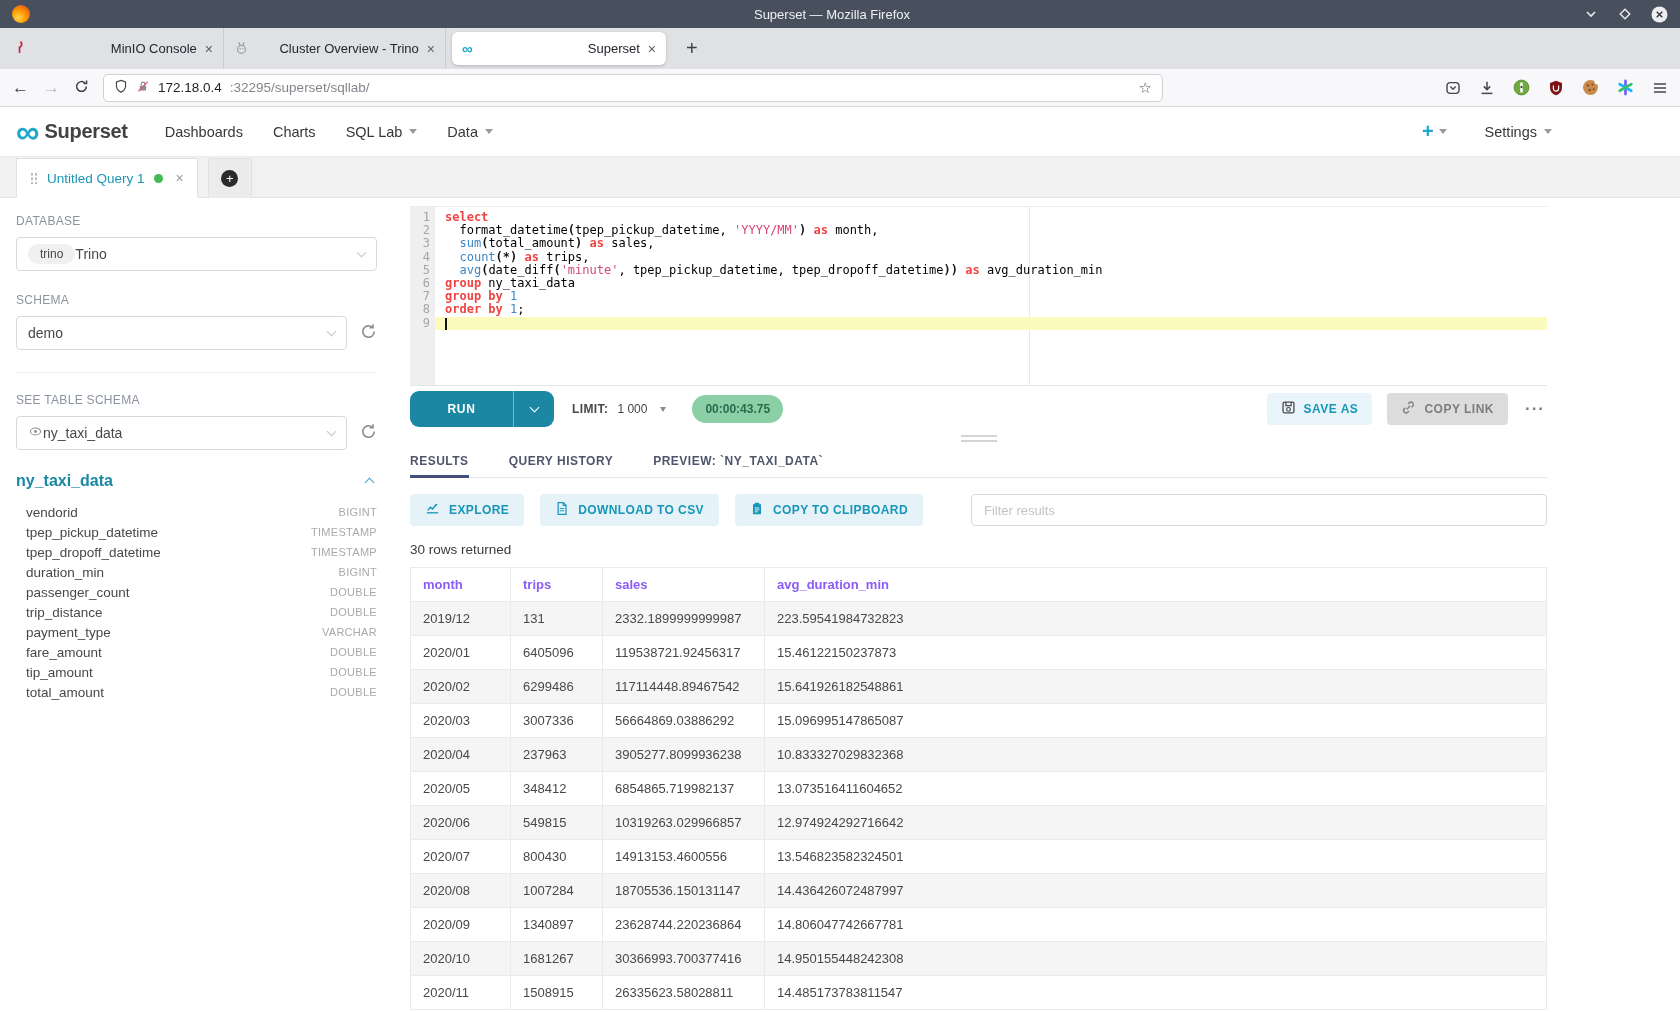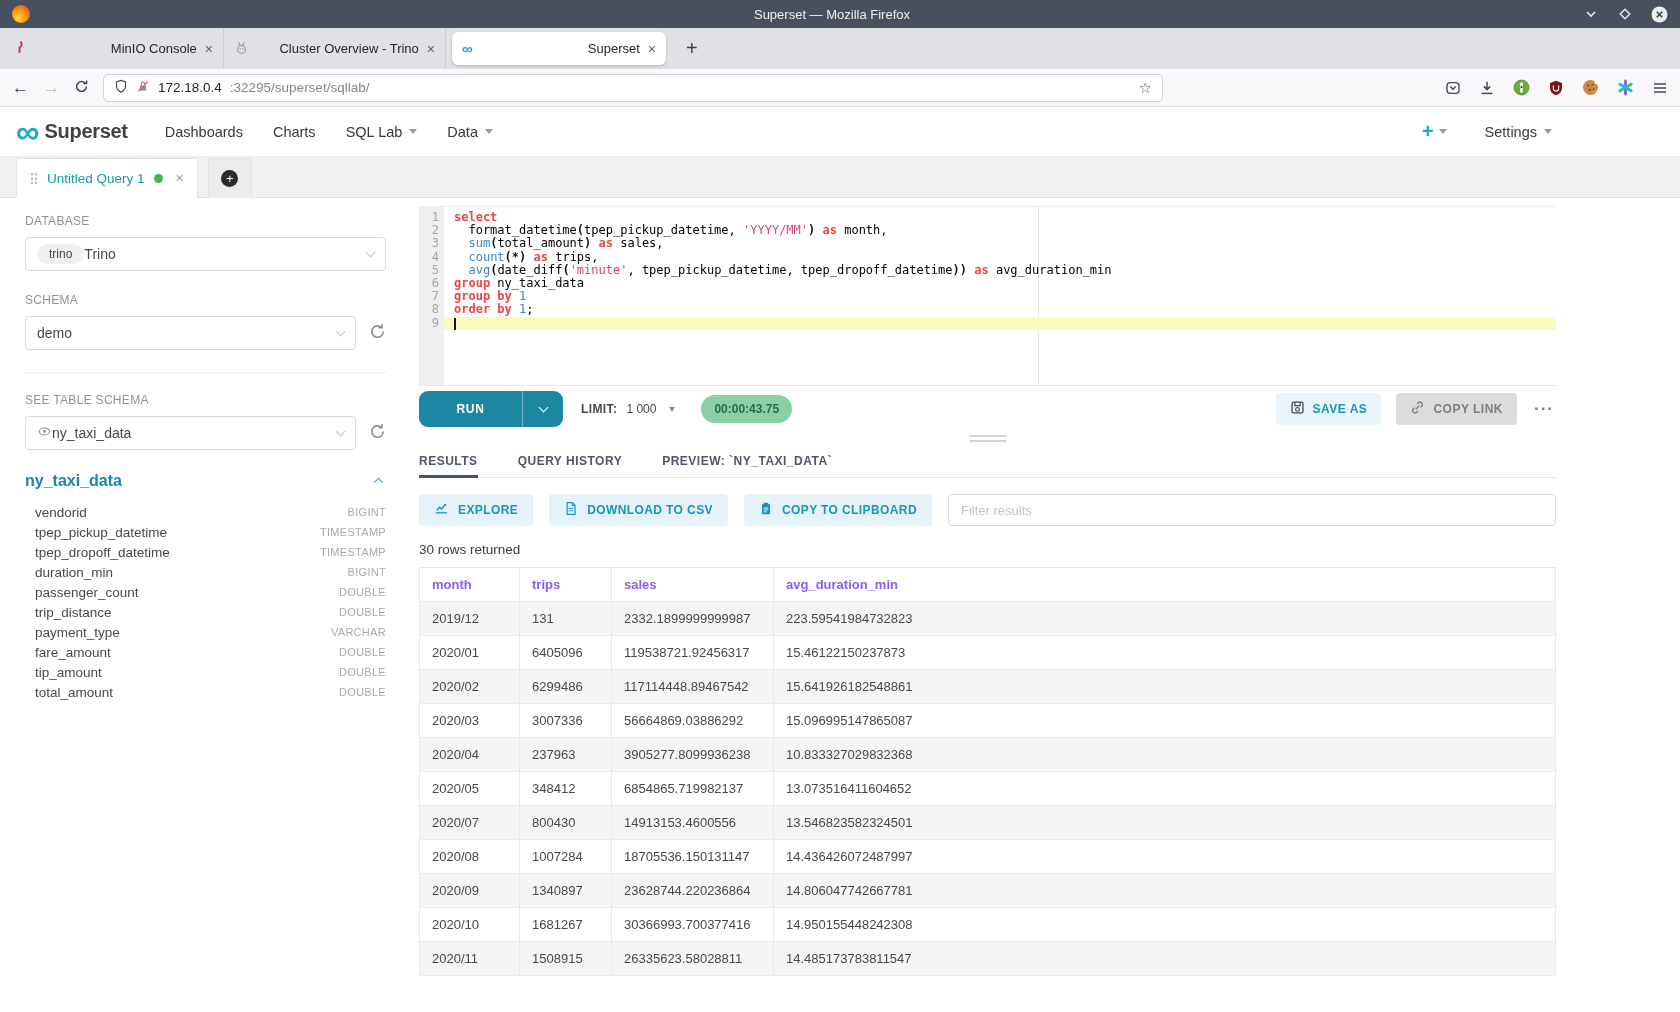--- a/index.html
+++ b/index.html
@@ -58,21 +58,21 @@
     background-size:4px 4.5px; }
   .qtab .qlabel { color:#1b96b3; font-size:13.5px; }
   .gdot { width:9px; height:9px; border-radius:50%; background:#41b955; }
   .qtab .qclose { color:#9a9a9a; font-size:14px; margin-left:4px; }
   .addtab { height:40px; width:44px; background:#ececec; border:1px solid #e2e2e2; border-bottom:none;
     margin-left:10px; margin-bottom:-1px; display:flex; align-items:center; justify-content:center; }
   .addtab .pcirc { width:17px; height:17px; border-radius:50%; background:#2b2b2b; color:#fff; font-size:13px;
     display:flex; align-items:center; justify-content:center; line-height:1; }
 
   
-  .main { display:flex; height:814px; overflow:hidden;padding-left:9px; }
+  .main { display:flex; height:814px; overflow:hidden; }
   .sidebar { width:395px; flex-shrink:0; padding:16px 18px 0 16px; }
   .fieldlabel { font-size:12px; color:#8a939e; letter-spacing:.3px; margin-bottom:9px; }
   .selrow { display:flex; align-items:center; gap:13px; margin-bottom:22px; }
   .selectbox { flex:1; height:34px; border:1px solid #d9d9d9; border-radius:4px; display:flex; align-items:center;
     padding:0 11px; font-size:14px; color:#484848; background:#fff; }
   .chev { display:inline-block; width:7px; height:7px; border-right:1.5px solid currentColor; border-bottom:1.5px solid currentColor; transform:rotate(45deg); }
   .selectbox .chev { color:#c4c4c4; margin-left:auto; margin-top:-4px; }
   .pill { background:#f0f0f0; border-radius:11px; padding:3px 12px; font-size:12px; color:#484848; }
   .refresh-btn { color:#8c8c8c; }
   .sb-divider { height:1px; background:#ededed; margin:2px 0 20px; }
@@ -123,21 +123,21 @@
   .split-handle { height:12px; display:flex; flex-direction:column; align-items:center; justify-content:center; gap:3px; }
   .split-handle i { width:36px; height:2px; background:#d4d4d4; display:block; }
   .south-tabs { height:34px; border-bottom:1px solid #e8e8e8; display:flex; gap:40px; }
   .stab { font-size:12px; font-weight:bold; letter-spacing:.5px; color:#50556b; display:flex; align-items:center; position:relative; }
   .stab.active::after { content:""; position:absolute; left:0; right:0; bottom:-1px; height:3px; background:#454e7d; }
 
   .result-actions { margin-top:16px; display:flex; align-items:center; gap:16px; }
   .action-btn { height:32px; background:#e5f3f9; color:#1796b8; font-size:12px; font-weight:bold; letter-spacing:.4px;
     border-radius:4px; display:flex; align-items:center; gap:9px; padding:0 15px; }
   .filter-input { flex:1; height:32px; border:1px solid #d9d9d9; border-radius:4px; padding:0 12px; font-size:13px; color:#484848;
-    font-family:"Liberation Sans", sans-serif; outline:none; }
+    font-family:"Liberation Sans", sans-serif; outline:none;margin-left:32px; }
   .filter-input::placeholder { color:#c3c3c3; }
 
   .rows-returned { margin:16px 0 10px; font-size:13.5px; color:#3b3b3b; }
   .results-table { width:100%; border-collapse:collapse; font-size:13px; color:#484848; table-layout:fixed; }
   .results-table th, .results-table td { border:1px solid #eaeaea; padding:9px 12px; text-align:left; overflow:hidden; white-space:nowrap; }
   .results-table th { font-weight:bold; color:#8b5cf6; background:#fff; }
   .results-table tbody tr:nth-child(odd) { background:#f5f5f5; }
 </style>
 </head>
 <body>
@@ -555,20 +555,26 @@
               <td>3905277.8099936238</td>
               <td>10.833327029832368</td>
             </tr>
             <tr>
               <td>2020/05</td>
               <td>348412</td>
               <td>6854865.719982137</td>
               <td>13.073516411604652</td>
             </tr>
             <tr>
+              <td>2020/06</td>
+              <td>549815</td>
+              <td>10319263.029966857</td>
+              <td>12.974924292716642</td>
+            </tr>
+            <tr>
               <td>2020/07</td>
               <td>800430</td>
               <td>14913153.4600556</td>
               <td>13.546823582324501</td>
             </tr>
             <tr>
               <td>2020/08</td>
               <td>1007284</td>
               <td>18705536.150131147</td>
               <td>14.436426072487997</td>

